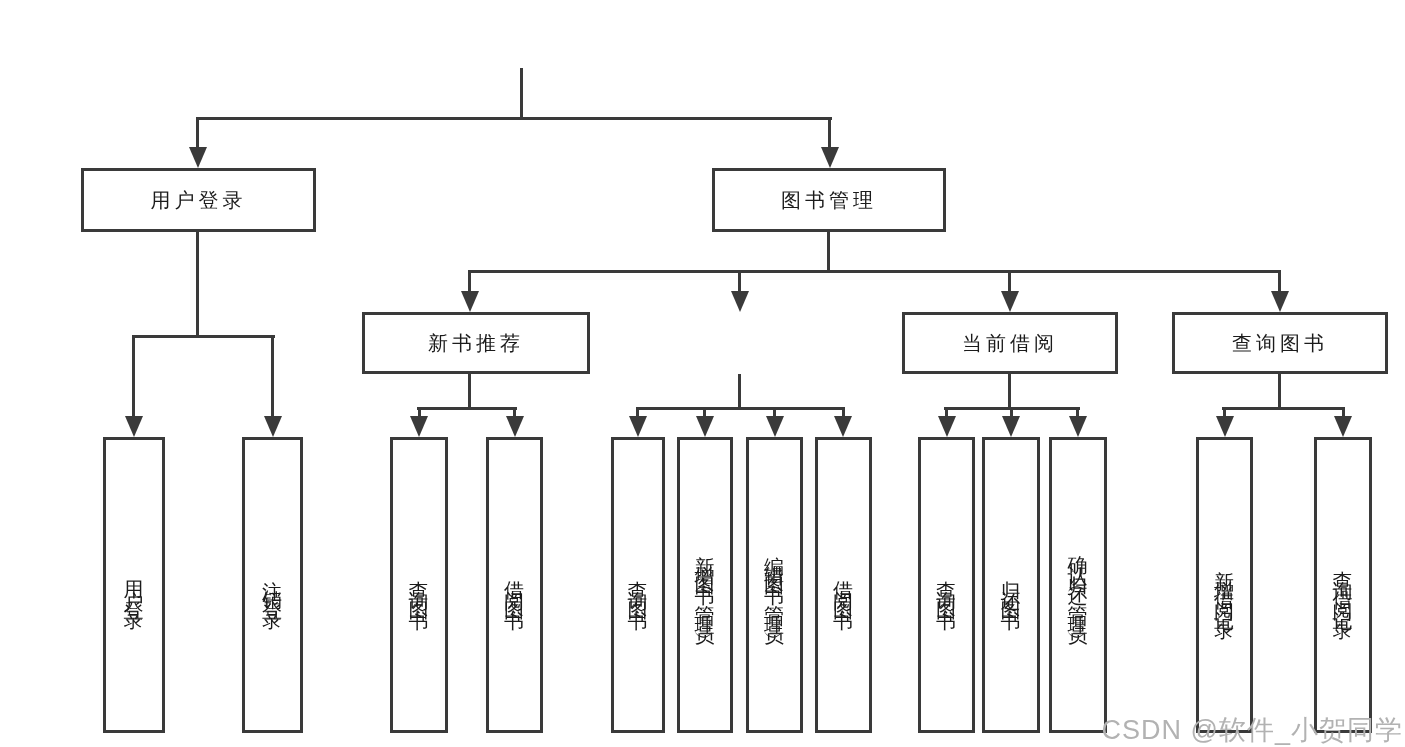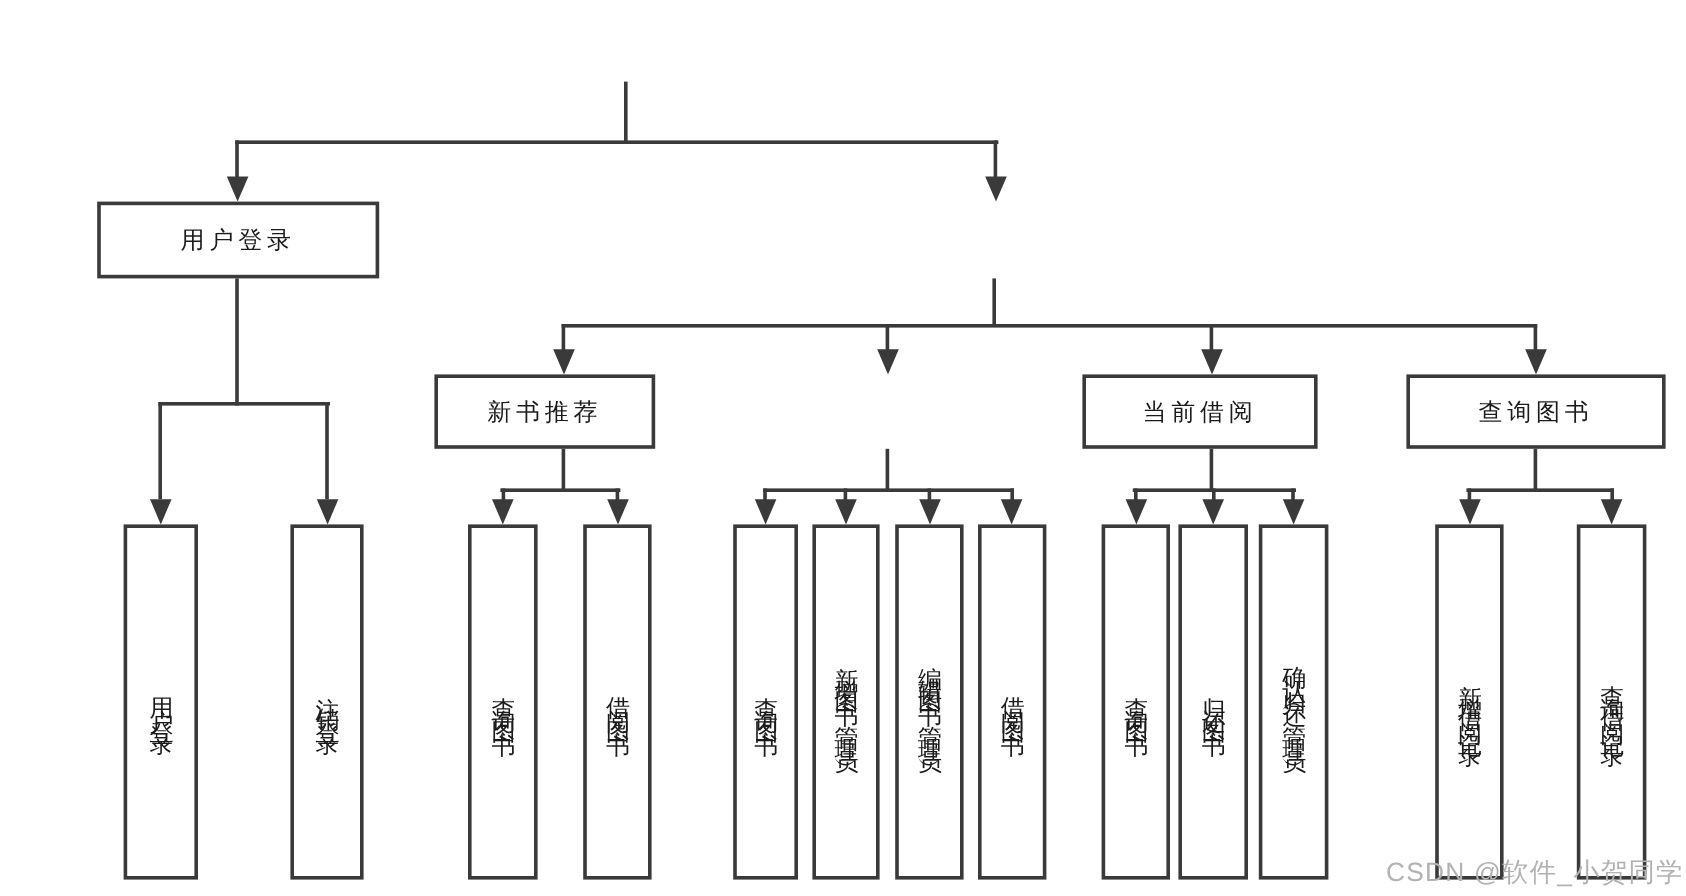--- a/index.html
+++ b/index.html
@@ -50,21 +50,21 @@
     width: 0;
     height: 0;
     border-left: 9px solid transparent;
     border-right: 9px solid transparent;
     border-top: 21px solid var(--line);
   }
   .watermark {
     position: absolute;
     top: 712px;
     right: 2px;
-    font-size: 22px;
+    font-size: 27px;
     letter-spacing: 1px;
     color: var(--watermark);
     white-space: nowrap;
     z-index: 5;
   }
 </style>
 </head>
 <body>
 
 <div class="canvas">
@@ -73,43 +73,46 @@
   <div class="line" style="left:520px;top:68px;width:3px;height:52px"></div>
   <div class="line" style="left:196px;top:117px;width:636px;height:3px"></div>
   <div class="line" style="left:196px;top:117px;width:3px;height:33px"></div>
   <div class="line" style="left:828px;top:117px;width:3px;height:33px"></div>
   <div class="arw" style="left:189px;top:147px"></div>
   <div class="arw" style="left:821px;top:147px"></div>
 
   <div class="box hlabel" style="left:81px;top:168px;width:235px;height:64px">
     <span>用户登录</span>
   </div>
+  <div class="box hlabel" style="left:712px;top:168px;width:234px;height:64px">
+    <span>图书管理</span>
+  </div>
 
   <div class="line" style="left:196px;top:232px;width:3px;height:106px"></div>
   <div class="line" style="left:132px;top:335px;width:143px;height:3px"></div>
   <div class="line" style="left:132px;top:335px;width:3px;height:81px"></div>
   <div class="line" style="left:271px;top:335px;width:3px;height:81px"></div>
   <div class="arw" style="left:125px;top:416px"></div>
   <div class="arw" style="left:264px;top:416px"></div>
 
   <div class="line" style="left:827px;top:232px;width:3px;height:40px"></div>
   <div class="line" style="left:468px;top:270px;width:813px;height:3px"></div>
   <div class="line" style="left:468px;top:270px;width:3px;height:22px"></div>
   <div class="line" style="left:738px;top:270px;width:3px;height:22px"></div>
   <div class="line" style="left:1008px;top:270px;width:3px;height:22px"></div>
   <div class="line" style="left:1278px;top:270px;width:3px;height:22px"></div>
   <div class="arw" style="left:461px;top:291px"></div>
   <div class="arw" style="left:731px;top:291px"></div>
   <div class="arw" style="left:1001px;top:291px"></div>
   <div class="arw" style="left:1271px;top:291px"></div>
 
-  <div class="box hlabel" style="left:362px;top:312px;width:184px;height:62px">
+  <div class="box hlabel" style="left:362px;top:312px;width:228px;height:62px">
     <span>新书推荐</span>
   </div>
-  <div class="box hlabel" style="left:902px;top:312px;width:196px;height:62px">
+  <div class="box hlabel" style="left:902px;top:312px;width:216px;height:62px">
     <span>当前借阅</span>
   </div>
   <div class="box hlabel" style="left:1172px;top:312px;width:216px;height:62px">
     <span>查询图书</span>
   </div>
 
   <div class="line" style="left:468px;top:374px;width:3px;height:35px"></div>
   <div class="line" style="left:417px;top:407px;width:100px;height:3px"></div>
   <div class="line" style="left:418px;top:407px;width:3px;height:11px"></div>
   <div class="line" style="left:513px;top:407px;width:3px;height:11px"></div>

